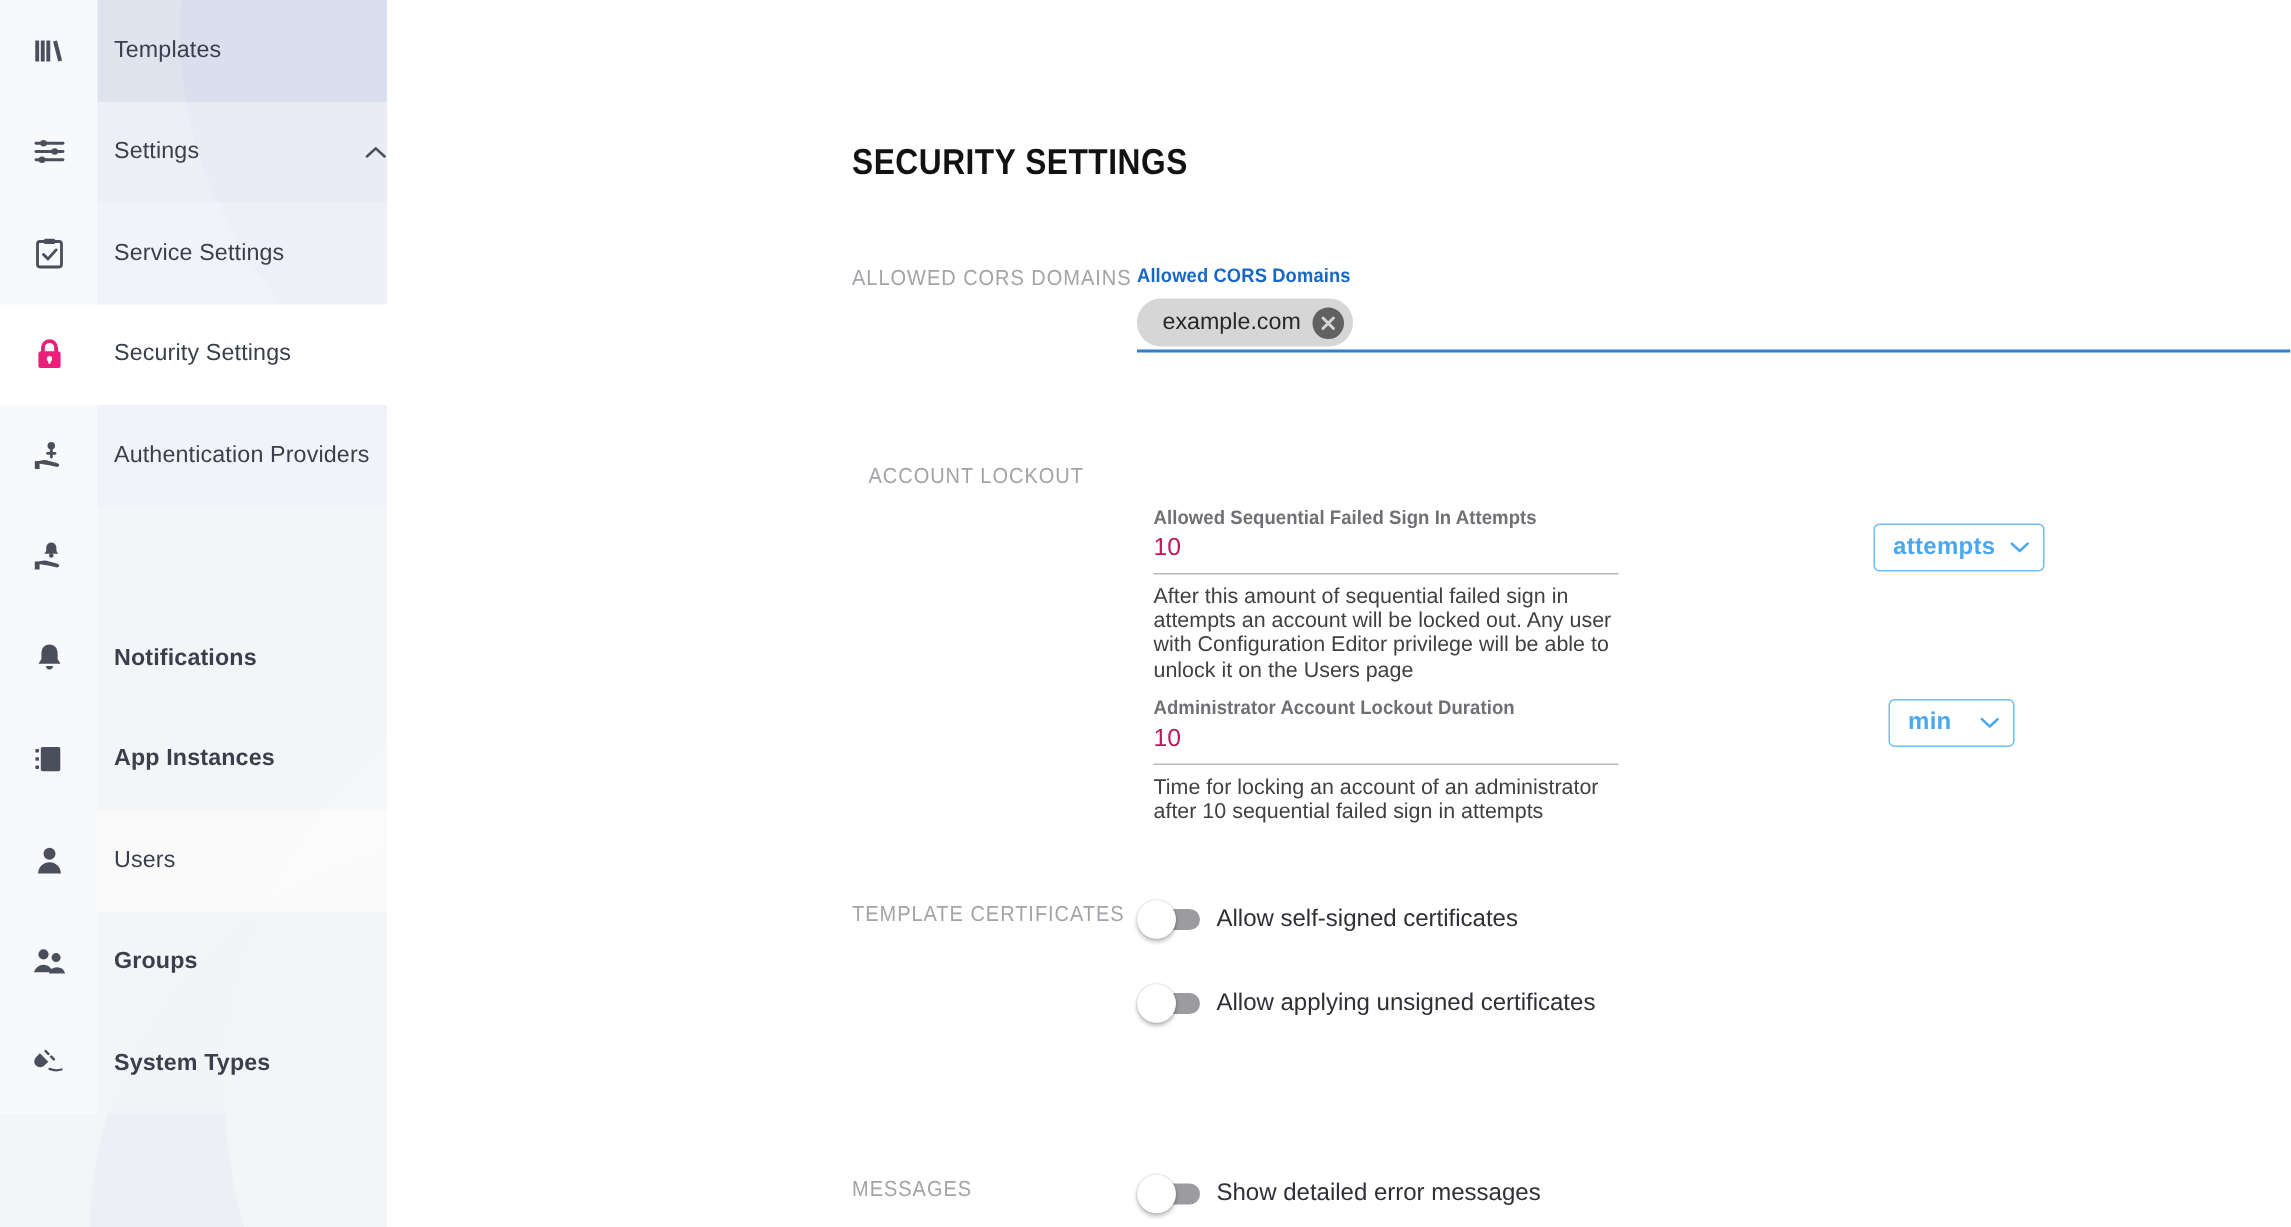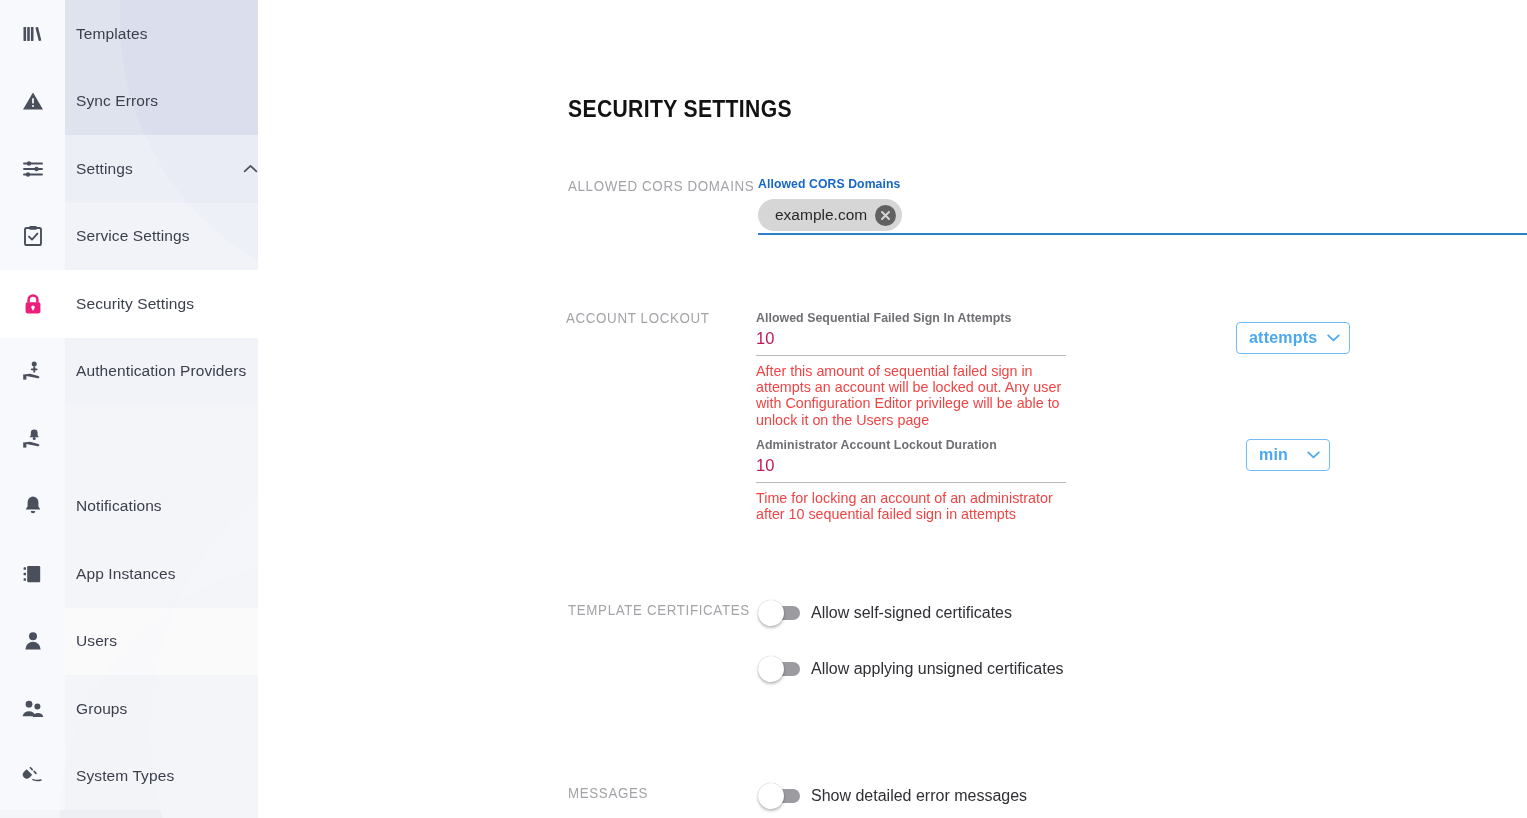--- a/index.html
+++ b/index.html
@@ -63,21 +63,21 @@
     color: #3b3f4c;
     letter-spacing: 0.1px;
     white-space: nowrap;
   }
   
   .sb-item.tintA .sb-labelcell { background: rgba(206,211,230,0.55); }
   .sb-item.tintB .sb-labelcell { background: rgba(232,235,245,0.62); }
   .sb-item.tintC .sb-labelcell { background: rgba(240,242,248,0.7); }
   .sb-item.active .sb-iconcell,
   .sb-item.active .sb-labelcell { background: #ffffff; }
-  .sb-item.tintD .sb-labelcell { background: rgba(244,245,249,0.8); }
+  .sb-item.tintD .sb-labelcell { background: rgba(244,245,249,0.8); font-weight: bold; }
   .sb-item.tintE .sb-labelcell { background: rgba(250,250,252,0.85); }
 
   .sb-chev {
     margin-left: auto;
     color: #4a4f5c;
     display: flex; align-items: center;
   }
   .sb-icon svg { display: block; }
 
   
@@ -144,23 +144,23 @@
   .chip-text { font-size: 15.5px; color: #282828; }
   .chip-x {
     width: 21px; height: 21px; border-radius: 50%;
     background: #616161;
     display: flex; align-items: center; justify-content: center;
     cursor: pointer;
   }
   .chip-x svg { display: block; }
 
   
-  #row-lockout { left: 308px; top: 310px; }
+  #row-lockout { left: 321px; top: 310px; }
   #row-lockout .sec-label { width: 190px; }
-  .lock-fields { position: relative; width: 600px; }
+  .lock-fields { position: relative; width: 600px; margin-top: 27px; }
 
   .field-caption {
     font-family: "Liberation Sans Narrow", "Liberation Sans", sans-serif;
     font-weight: bold;
     font-size: 13px;
     color: #6f6f74;
     letter-spacing: 0.05px;
     transform: scaleX(0.95);
     transform-origin: left center;
   }
@@ -174,21 +174,21 @@
     color: #be185d;
     padding: 3px 0 7px 0;
     margin-top: 1px;
     display: block;
   }
   .field-help {
     margin-top: 7px;
     width: 312px;
     font-size: 14.3px;
     line-height: 16.2px;
-    color: #ef4444;
+    color: #404040;
   }
   .unit-select {
     position: absolute;
     height: 32px;
     border: 1px solid #6fbcf7;
     border-radius: 4px;
     background: #ffffff;
     display: flex; align-items: center; justify-content: space-between;
     padding: 0 9px 0 12px;
     cursor: pointer;
@@ -260,36 +260,20 @@
          <rect x="2.5" y="5" width="2.6" height="14" rx="0.4"></rect>
          <rect x="6.2" y="5" width="2.6" height="14" rx="0.4"></rect>
          <rect x="9.9" y="5" width="2.6" height="14" rx="0.4"></rect>
          <path d="M14.4 5.6 L17 5 L20.4 18.4 L17.8 19z"></path>
        </g>
               </svg>
             </span>
           </div>
           <div class="sb-labelcell">
             <span class="sb-label">Templates</span>
-          </div>
-        </div>
-        <div class="sb-item tintA">
-          <div class="sb-iconcell">
-            <span class="sb-icon">
-              <svg width="24" height="24" viewBox="0 0 24 24">
-                <g fill="#4a4f5c">
-         <path d="M12 3.6 L22 20.4 H2z"></path>
-         <rect x="11.1" y="9" width="1.8" height="5.6" rx="0.9" fill="#f4f5f9"></rect>
-         <circle cx="12" cy="17" r="1.05" fill="#f4f5f9"></circle>
-       </g>
-              </svg>
-            </span>
-          </div>
-          <div class="sb-labelcell">
-            <span class="sb-label">Sync Errors</span>
           </div>
         </div>
         <div class="sb-item tintB">
           <div class="sb-iconcell">
             <span class="sb-icon">
               <svg width="24" height="24" viewBox="0 0 24 24">
                 <g stroke="#4a4f5c" stroke-width="1.9" stroke-linecap="round" fill="none">
          <path d="M3 6.5 H21"></path>
                   <path d="M3 12 H21"></path>
                   <path d="M3 17.5 H21"></path>

